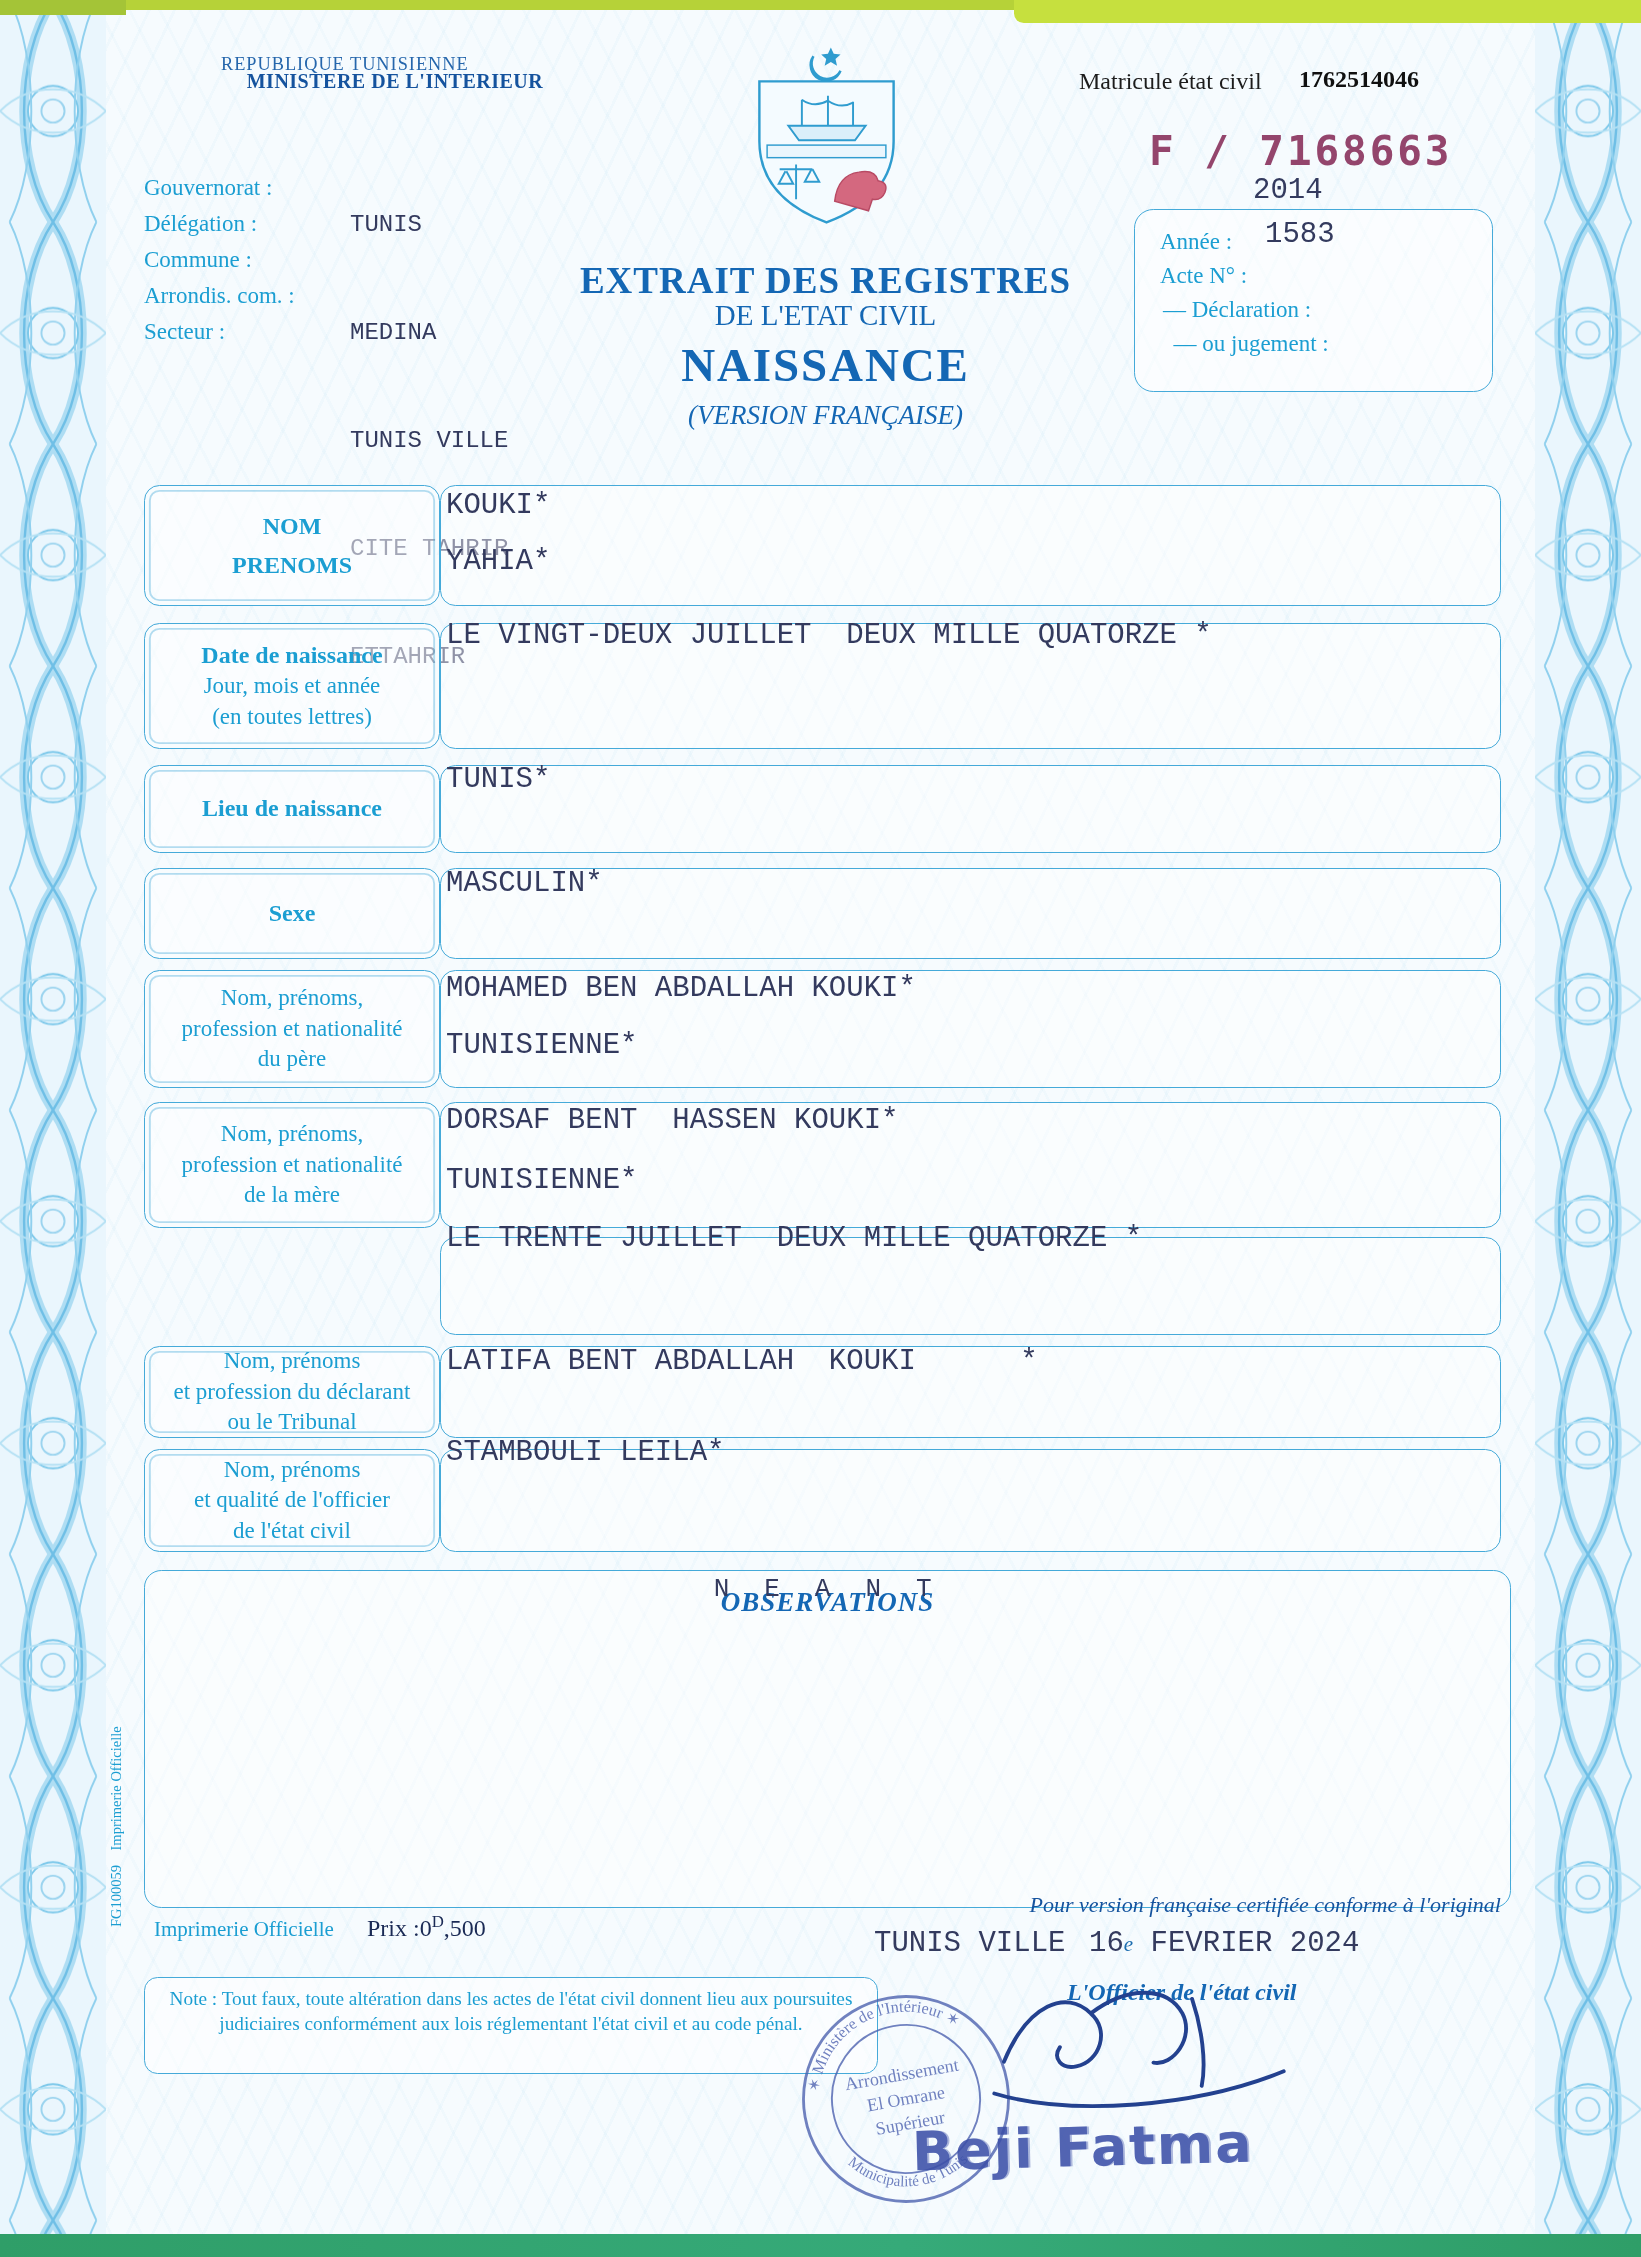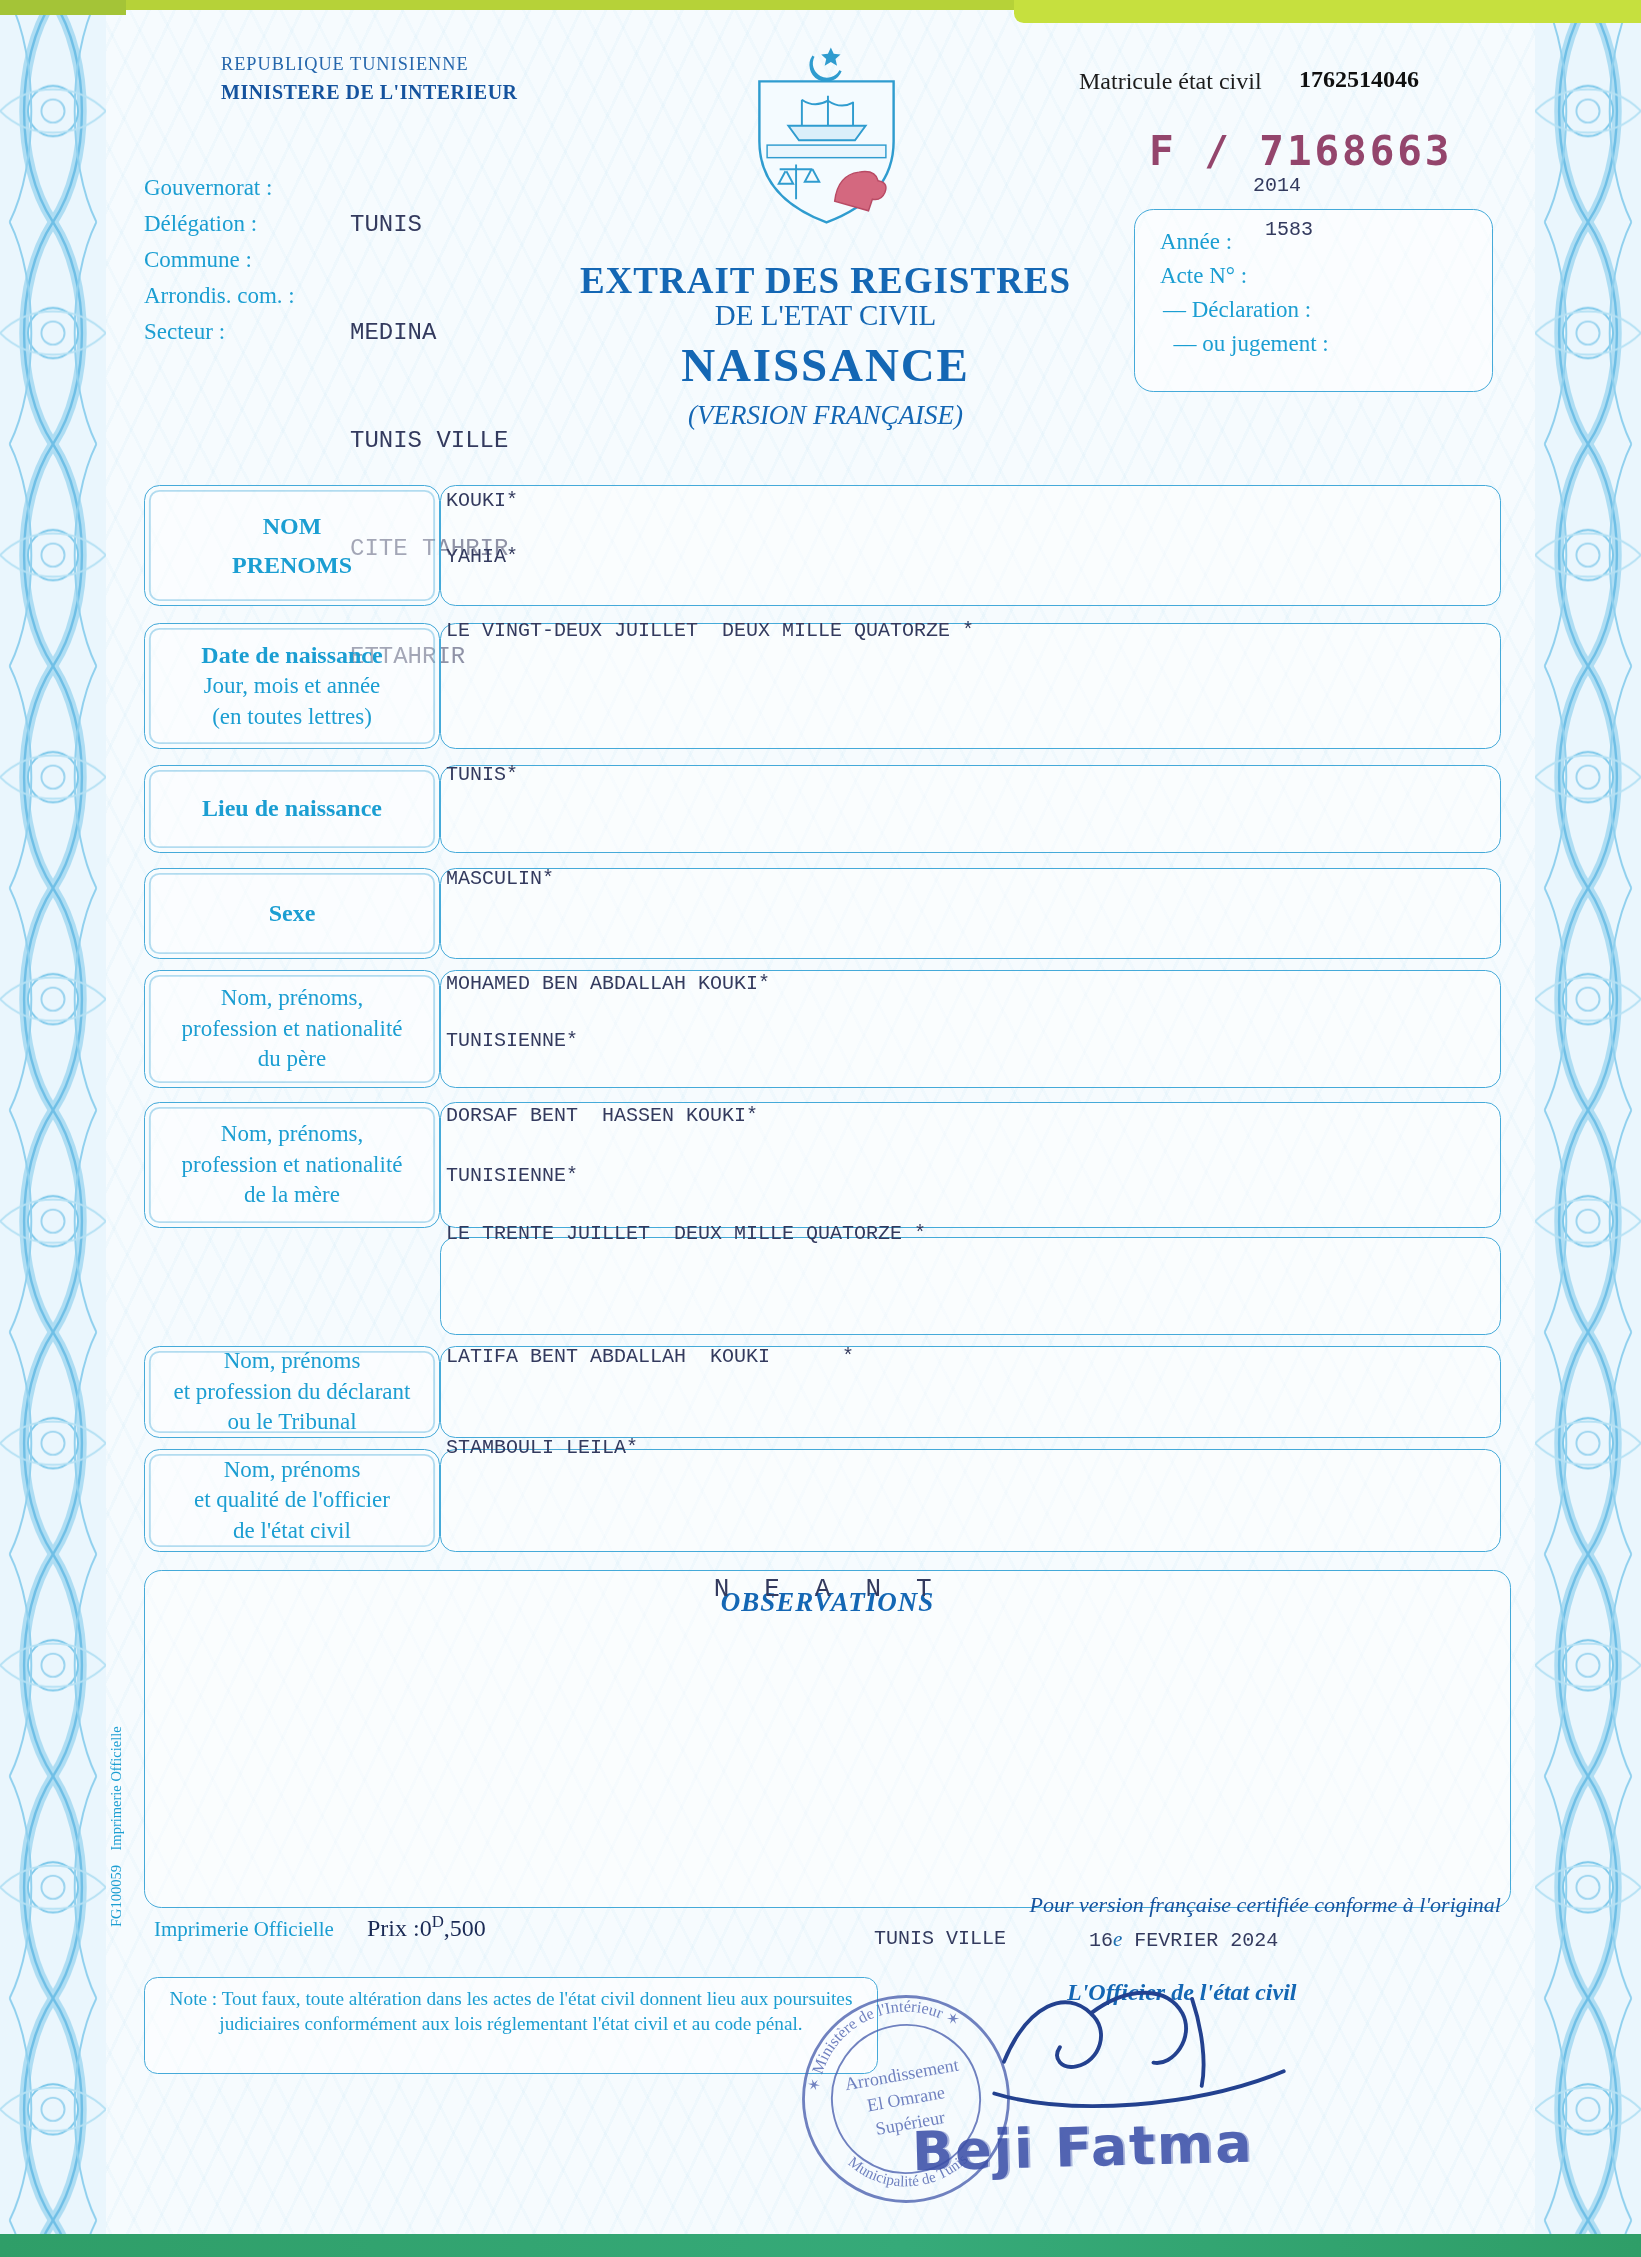--- a/index.html
+++ b/index.html
@@ -13,21 +13,21 @@
   }
   .abs { position:absolute; }
   .teal { color:#1b9ed2; }
   .band { position:absolute; top:0; }
   .label-box { position:absolute; left:144px; width:296px; border:1.9px solid #45aad9; border-radius:15.4px;
     background:rgba(255,255,255,.55); display:flex; flex-direction:column; justify-content:center;
     align-items:center; text-align:center; color:#1b9ed2; font-size:23px; line-height:1.32; padding:3.9px 11.6px;
     box-shadow: inset 0 0 0 3.9px rgba(255,255,255,.9), inset 0 0 0 5.8px rgba(69,170,217,.4); }
   .label-box .b { font-weight:bold; font-size:24px; }
   .value-box { position:absolute; left:440px; width:1061px; border:1.9px solid #45aad9; border-radius:15.4px; background:rgba(255,255,255,.45); }
-  .typed { position:absolute; font-family:"Liberation Mono","DejaVu Sans Mono",monospace; font-size:20px; color:#333a5e; white-space:pre; z-index:3; }
+  .typed { position:absolute; font-family:"Liberation Mono","DejaVu Sans Mono",monospace; font-size:29px; color:#333a5e; white-space:pre; z-index:3; }
   .loc-labels { position:absolute; left:144px; top:170px; color:#1b9ed2; font-size:23px; line-height:36px; }
   .loc-values { position:absolute; left:350px; top:135px; font-family:"Liberation Mono","DejaVu Sans Mono",monospace; font-size:24px; line-height:36px; color:#333a5e; white-space:pre; }
   .title-line { position:absolute; left:536px; width:579px; text-align:center; color:#1467b4; }
   .acte-box { position:absolute; left:1134px; top:209px; width:359px; height:183px; border:1.9px solid #45aad9; border-radius:19.3px; background:rgba(255,255,255,.5); padding:15.4px 0 0 25px; color:#1b9ed2; font-size:23px; line-height:34px; }
   .note-box { position:absolute; left:144px; top:1977px; width:734px; height:97px; border:1.9px solid #45aad9; border-radius:13.5px; color:#1b9ed2; font-size:19.3px; line-height:1.32; padding:7.7px 15.4px; text-align:center; background:rgba(255,255,255,.5); }
   .strip { position:absolute; }
   .sup { vertical-align:super; font-size:70%; }
 </style>
 </head>
 <body>
@@ -51,21 +51,21 @@
   <svg class="band" style="left:1535px" width="106" height="2257" viewBox="0 0 110 2338" preserveAspectRatio="none">
     <rect width="110" height="2338" fill="url(#lace1)"></rect>
   </svg>
 
   <div class="strip" style="left:0;top:0;width:1641px;height:9.7px;background:#b6d238"></div>
   <div class="strip" style="left:1014px;top:0;width:628px;height:23px;background:#c6e03e;border-radius:0 0 0 9.7px"></div>
   <div class="strip" style="left:0;top:0;width:126px;height:15.4px;background:#a4c437"></div>
   <div class="strip" style="left:0;top:2234px;width:1641px;height:23px;background:linear-gradient(90deg,#2f9e68,#36aa79 55%,#2f9e68)"></div>
 
   <div class="abs" style="left:221px;top:54px;width:348px;font-size:18.3px;letter-spacing:1px;color:#2566ac">REPUBLIQUE TUNISIENNE</div>
-  <div class="abs" style="left:221px;top:81px;width:348px;font-size:20px;font-weight:bold;letter-spacing:0.5px;color:#15539e">MINISTERE DE L'INTERIEUR</div>
+  <div class="abs" style="left:221px;top:70px;width:348px;text-align:center;font-size:20px;font-weight:bold;letter-spacing:0.5px;color:#15539e">MINISTERE DE L'INTERIEUR</div>
 
   <div class="abs" style="left:1079px;top:68px;font-size:24px;color:#1c1c1c">Matricule état civil</div>
   <div class="abs" style="left:1299px;top:66px;font-size:24px;font-weight:bold;color:#101010">1762514046</div>
 
   <div class="abs" style="left:1149px;top:127px;font-family:'DejaVu Sans Mono',monospace;font-size:41px;font-weight:bold;letter-spacing:2.9px;color:#8c3660;opacity:.92">F / 7168663</div>
   <div class="typed" style="left:1253px;top:174px">2014</div>
 
   <div class="loc-labels">
     <div>Gouvernorat :</div>
     <div>Délégation :</div>

